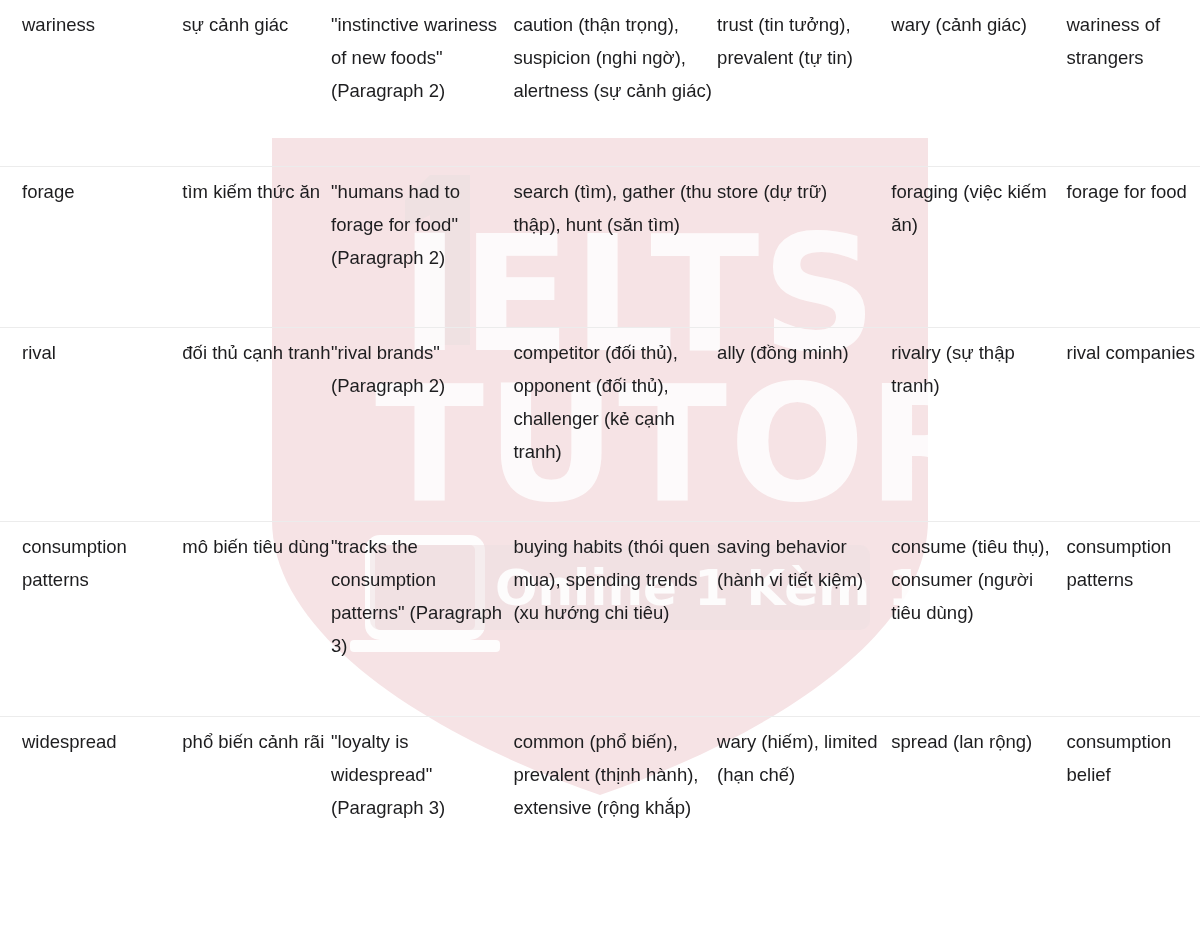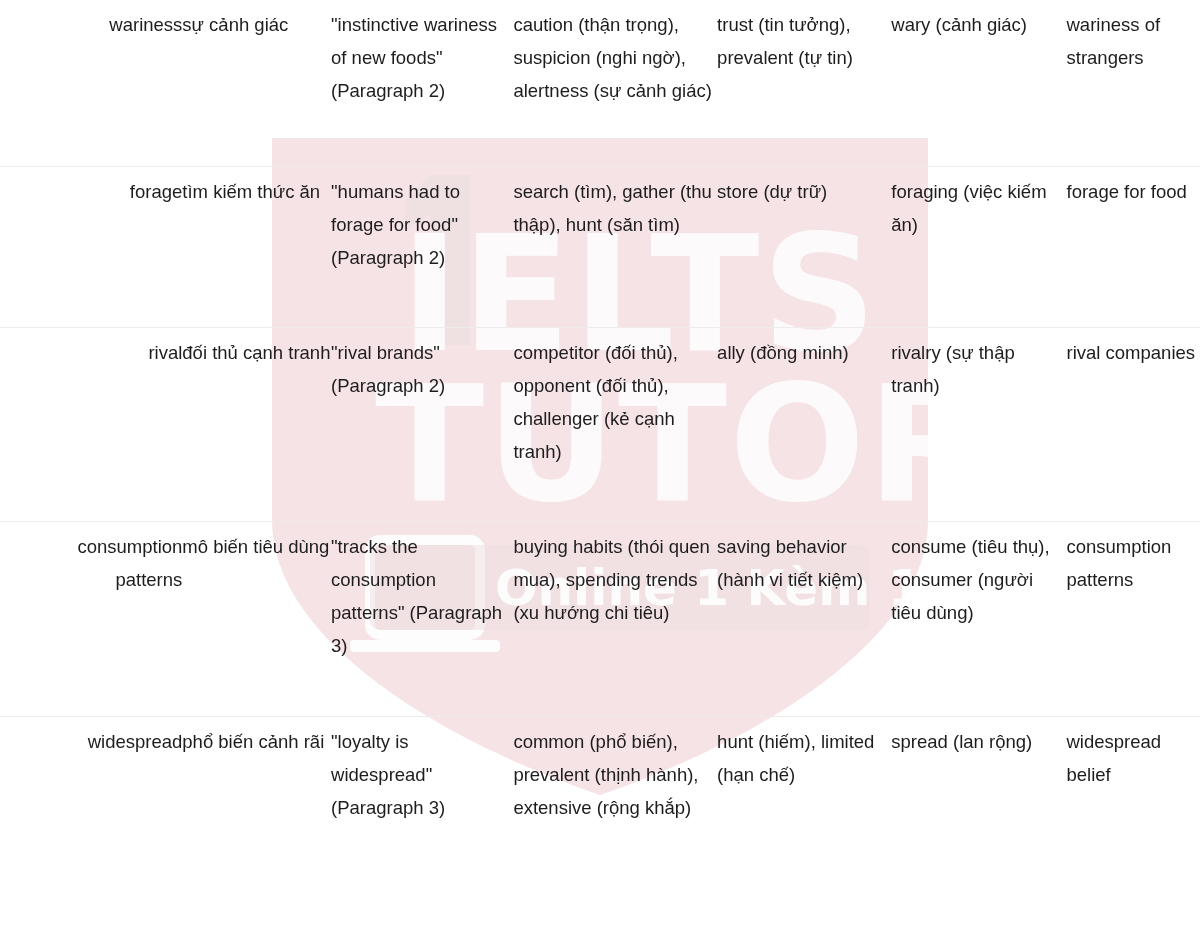--- a/index.html
+++ b/index.html
@@ -38,21 +38,21 @@
       font-size: 18.5px;
       line-height: 33px;
       padding: 8px 0 14px 0;
       border-bottom: 1px solid #ececec;
       white-space: normal;
       word-wrap: break-word;
     }
     .vocab-table tr:last-child td {
       border-bottom: none;
     }
-    .c1 { width: 179px; padding-left: 22px !important; text-align: right; }
+    .c1 { width: 179px; padding-left: 22px !important; }
     .c2 { width: 146px; }
     .c3 { width: 179px; }
     .c4 { width: 200px; }
     .c5 { width: 171px; }
     .c6 { width: 172px; margin-top: 32px; }
     .c7 { width: 131px; }
     .cell-text { display: block; }
     .r0 td { height: 166px; box-sizing: border-box; }
     .r1 td { height: 161px; box-sizing: border-box; }
     .r2 td { height: 194px; box-sizing: border-box; }
@@ -179,23 +179,23 @@
       <td class="c2">
           <span class="cell-text">phổ biến cảnh rãi</span>
         </td>
       <td class="c3">
           <span class="cell-text">"loyalty is widespread" (Paragraph 3)</span>
         </td>
       <td class="c4">
           <span class="cell-text">common (phổ biến), prevalent (thịnh hành), extensive (rộng khắp)</span>
         </td>
       <td class="c5">
-          <span class="cell-text">hunt (hiếm), limited (hạn chế)</span>
+          <span class="cell-text">wary (hiếm), limited (hạn chế)</span>
         </td>
       <td class="c6">
           <span class="cell-text">spread (lan rộng)</span>
         </td>
       <td class="c7">
-          <span class="cell-text">widespread belief</span>
+          <span class="cell-text">consumption belief</span>
         </td>
     </tr>
   </tbody>
 </table>
 
 </body></html>

